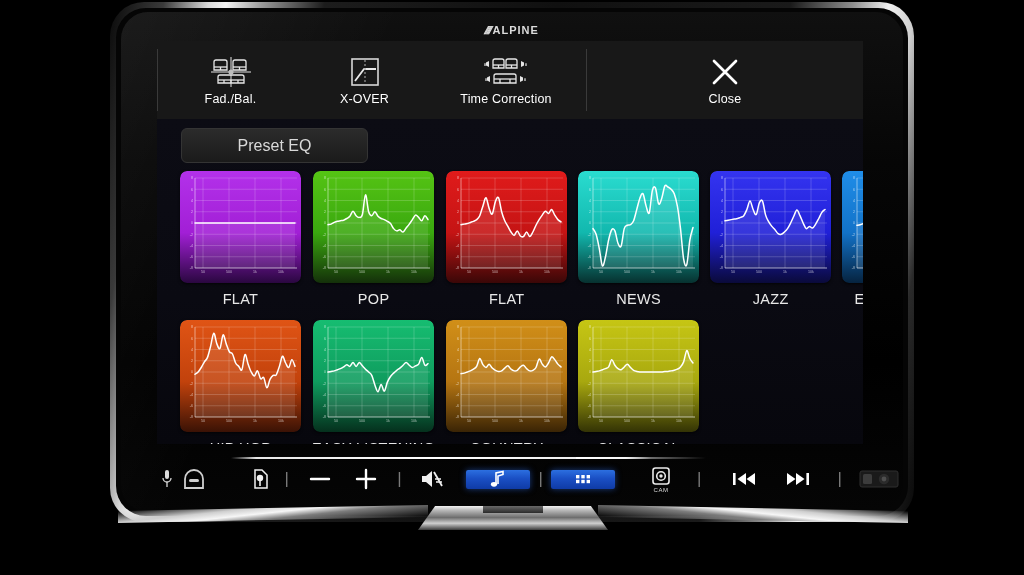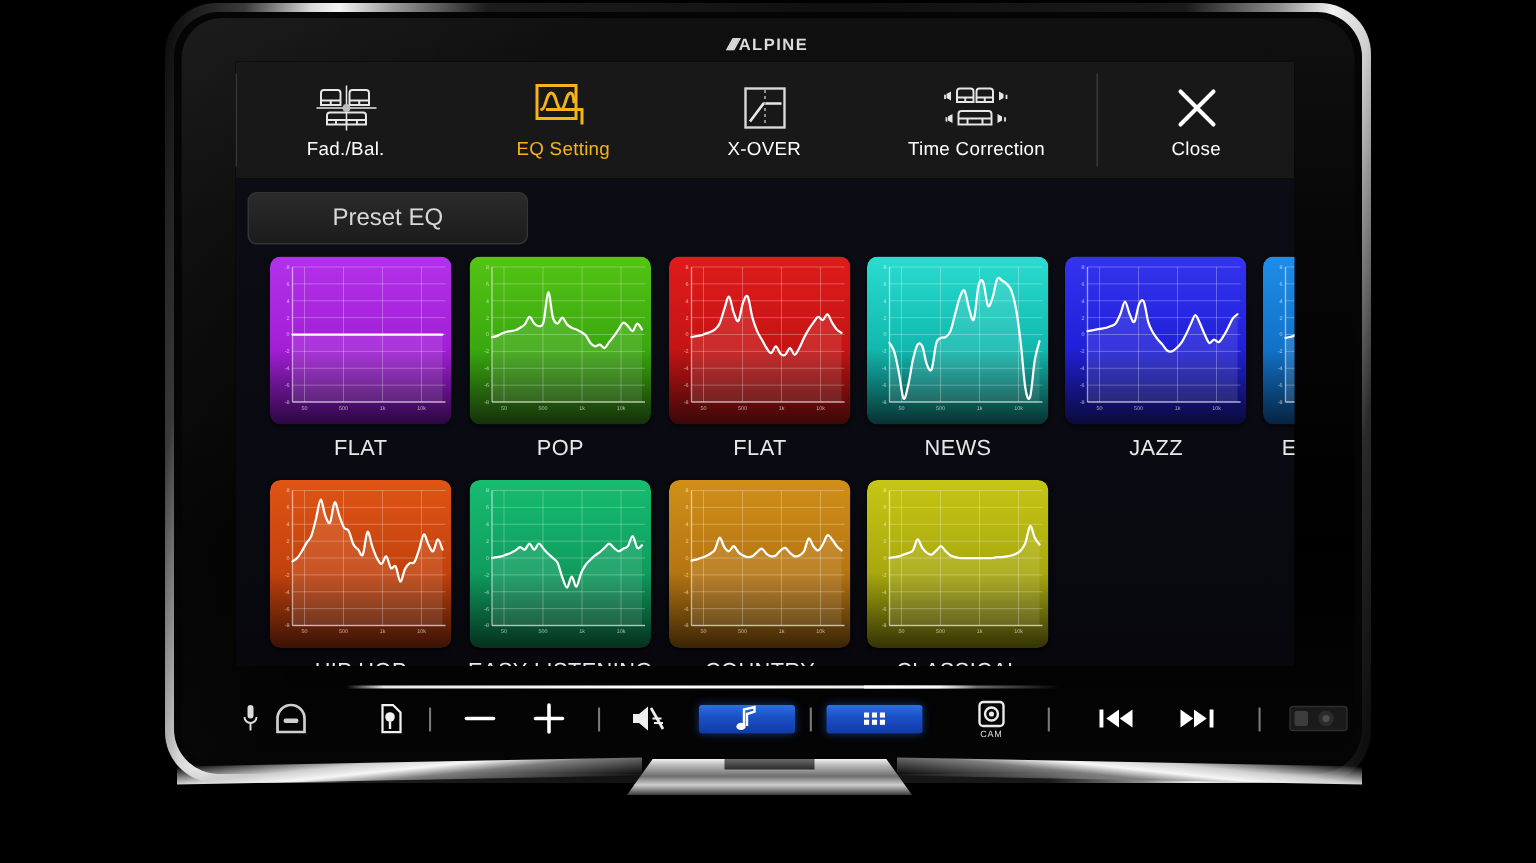--- a/index.html
+++ b/index.html
@@ -65,21 +65,21 @@
   .w-tc{flex:0 0 160px;}
   .w-close{flex:1 1 auto;text-align:right;}
 
   
   .content{
     position:absolute;left:0;top:78px;width:100%;height:325px;
     background:linear-gradient(180deg,#0c0c14 0%,#0a0a12 55%,#07070d 100%);
   }
 
   .preset-btn{
-    position:absolute;left:8px;top:9px;width:185px;height:33px;border-radius:6px;
+    position:absolute;left:24px;top:9px;width:185px;height:33px;border-radius:6px;
     background:linear-gradient(180deg,#2b2b2b 0%,#232323 50%,#1b1b1b 100%);
     border:1px solid #343434;
     display:flex;align-items:center;justify-content:center;
     color:#d9d9d9;font-size:16px;cursor:pointer;user-select:none;
   }
 
   .grid{
     position:absolute;left:23px;top:52px;width:660px;
     display:grid;grid-template-columns:repeat(6,1fr);
     row-gap:13px;column-gap:11px;
@@ -176,30 +176,20 @@
                 <path d="M29 24 v3"></path>
               <path d="M22 1 v30" stroke-width="1"></path>
               <path d="M2 16 h40" stroke-width="1"></path>
             </g>
             <circle cx="22" cy="16" r="2.6" fill="#bdbdbd"></circle>
           </svg>
         </div>
         <div class="lb">Fad./Bal.</div>
       </div>
 
-      <div class="tb-btn w-eq active">
-        <div class="ic">
-          <svg width="42" height="34" viewBox="0 0 42 34">
-            <path d="M9 19 h24 v10" fill="none" stroke="#f5b31c" stroke-width="2"></path>
-            <rect x="3" y="3" width="26" height="22" fill="none" stroke="#f5b31c" stroke-width="2"></rect>
-            <path d="M6 19 C9 19 9 8 12.5 8 C16 8 16 19 19 19 C22 19 22 8 25.5 8 C27.5 8 27.5 14 27.5 14" fill="none" stroke="#f5b31c" stroke-width="1.9" stroke-linecap="round"></path>
-          </svg>
-        </div>
-        <div class="lb">EQ Setting</div>
-      </div>
 
       <div class="tb-btn w-xo">
         <div class="ic">
           <svg width="36" height="32" viewBox="0 0 36 32">
             <rect x="5" y="3" width="26" height="26" fill="none" stroke="#d8d8d8" stroke-width="1.6"></rect>
             <path d="M8 25 L17 13 L29 13" fill="none" stroke="#e8e8e8" stroke-width="1.8" stroke-linejoin="round"></path>
             <path d="M18 4 v24" stroke="#9a9a9a" stroke-width="1.2" stroke-dasharray="2,2"></path>
           </svg>
         </div>
         <div class="lb">X-OVER</div>

